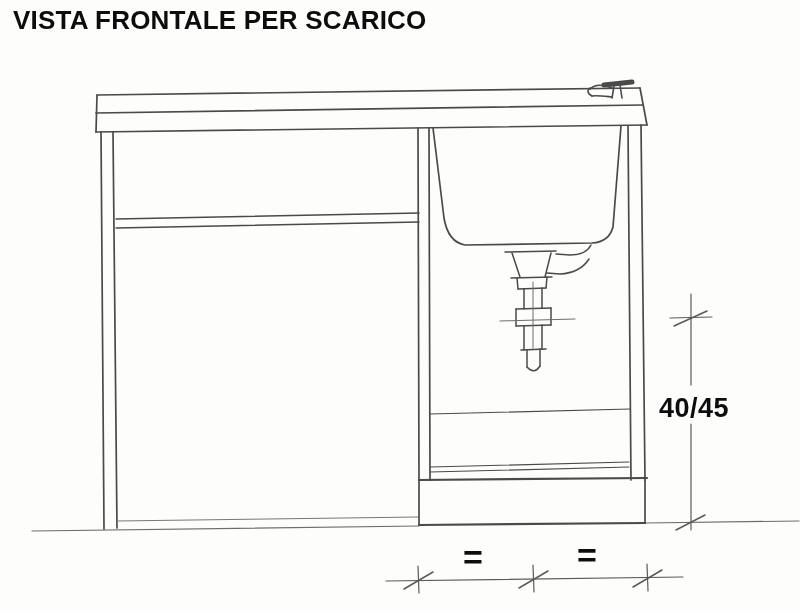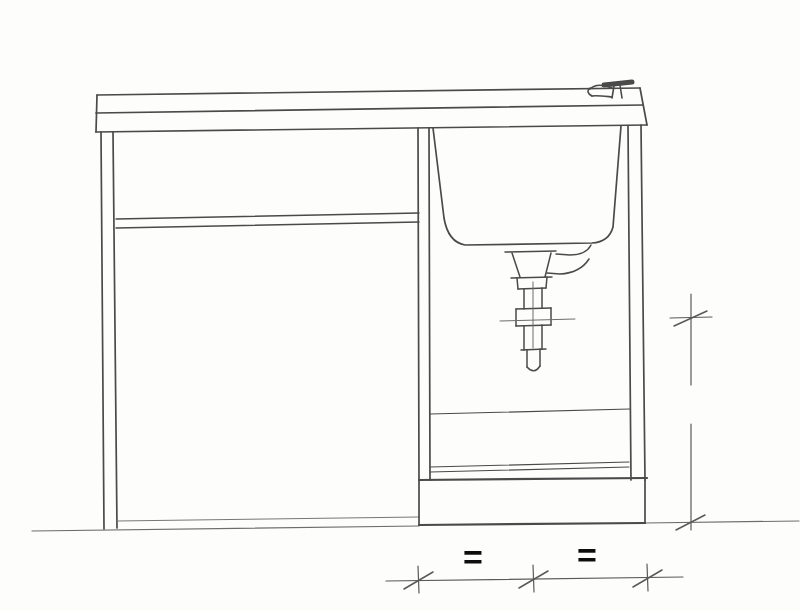--- a/index.html
+++ b/index.html
@@ -134,16 +134,18 @@
         <path d="M533 565 L534 592"></path>
         <path d="M647 564 L648 591"></path>
         <path d="M404 589 L433 572" stroke-width="1.5"></path>
         <path d="M519 588 L548 571" stroke-width="1.5"></path>
         <path d="M633 587 L662 570" stroke-width="1.5"></path>
       </g>
 
     </g>
   </svg>
 
+  <div class="lbl title">VISTA FRONTALE PER SCARICO</div>
+  <div class="lbl dim-height">40/45</div>
   <div class="lbl eq eq-left">=</div>
   <div class="lbl eq eq-right">=</div>
 
 </div>
 
 </body></html>

